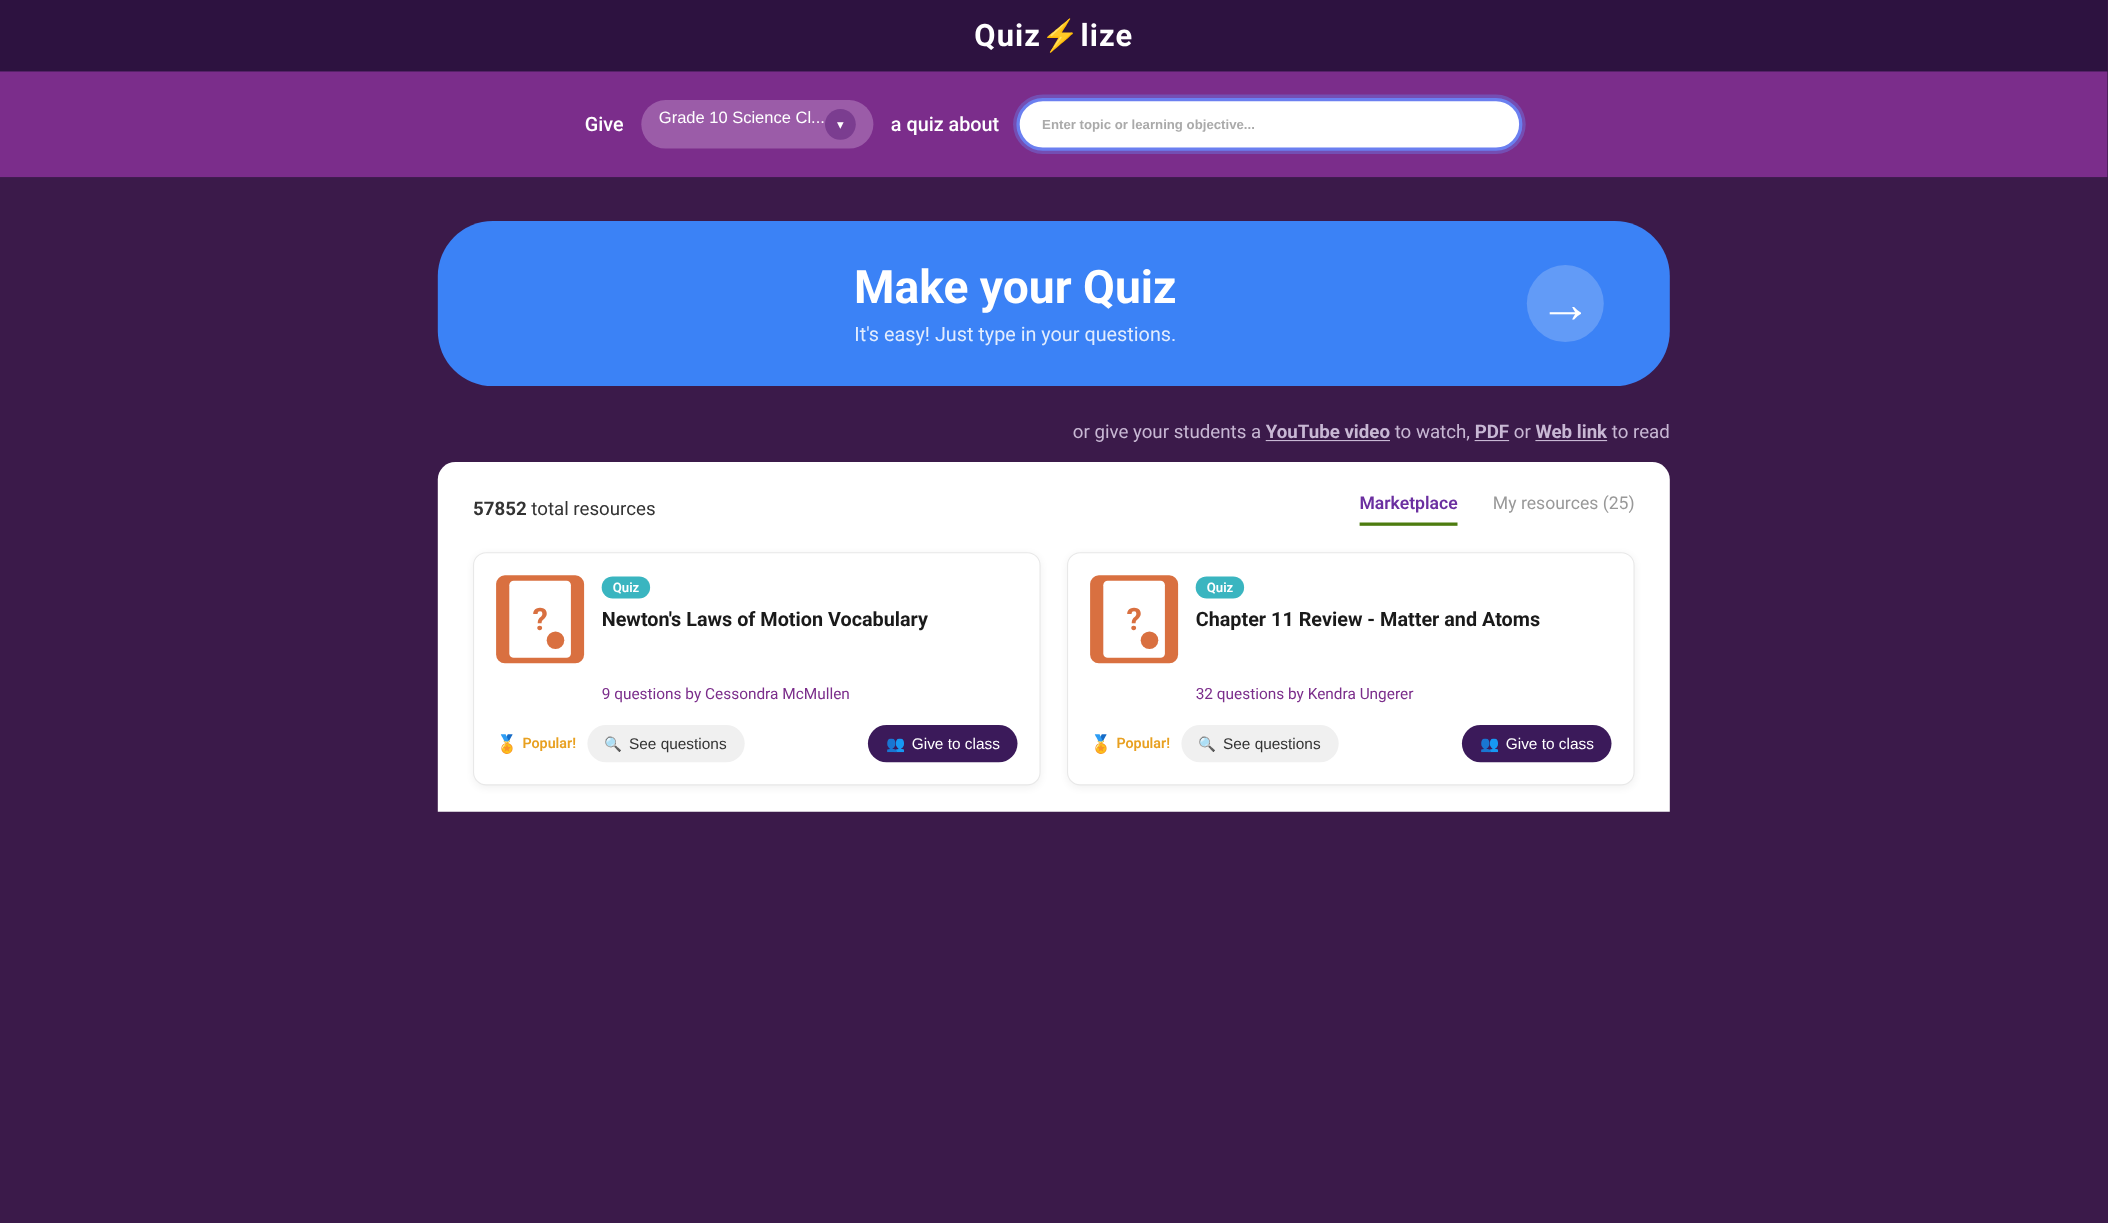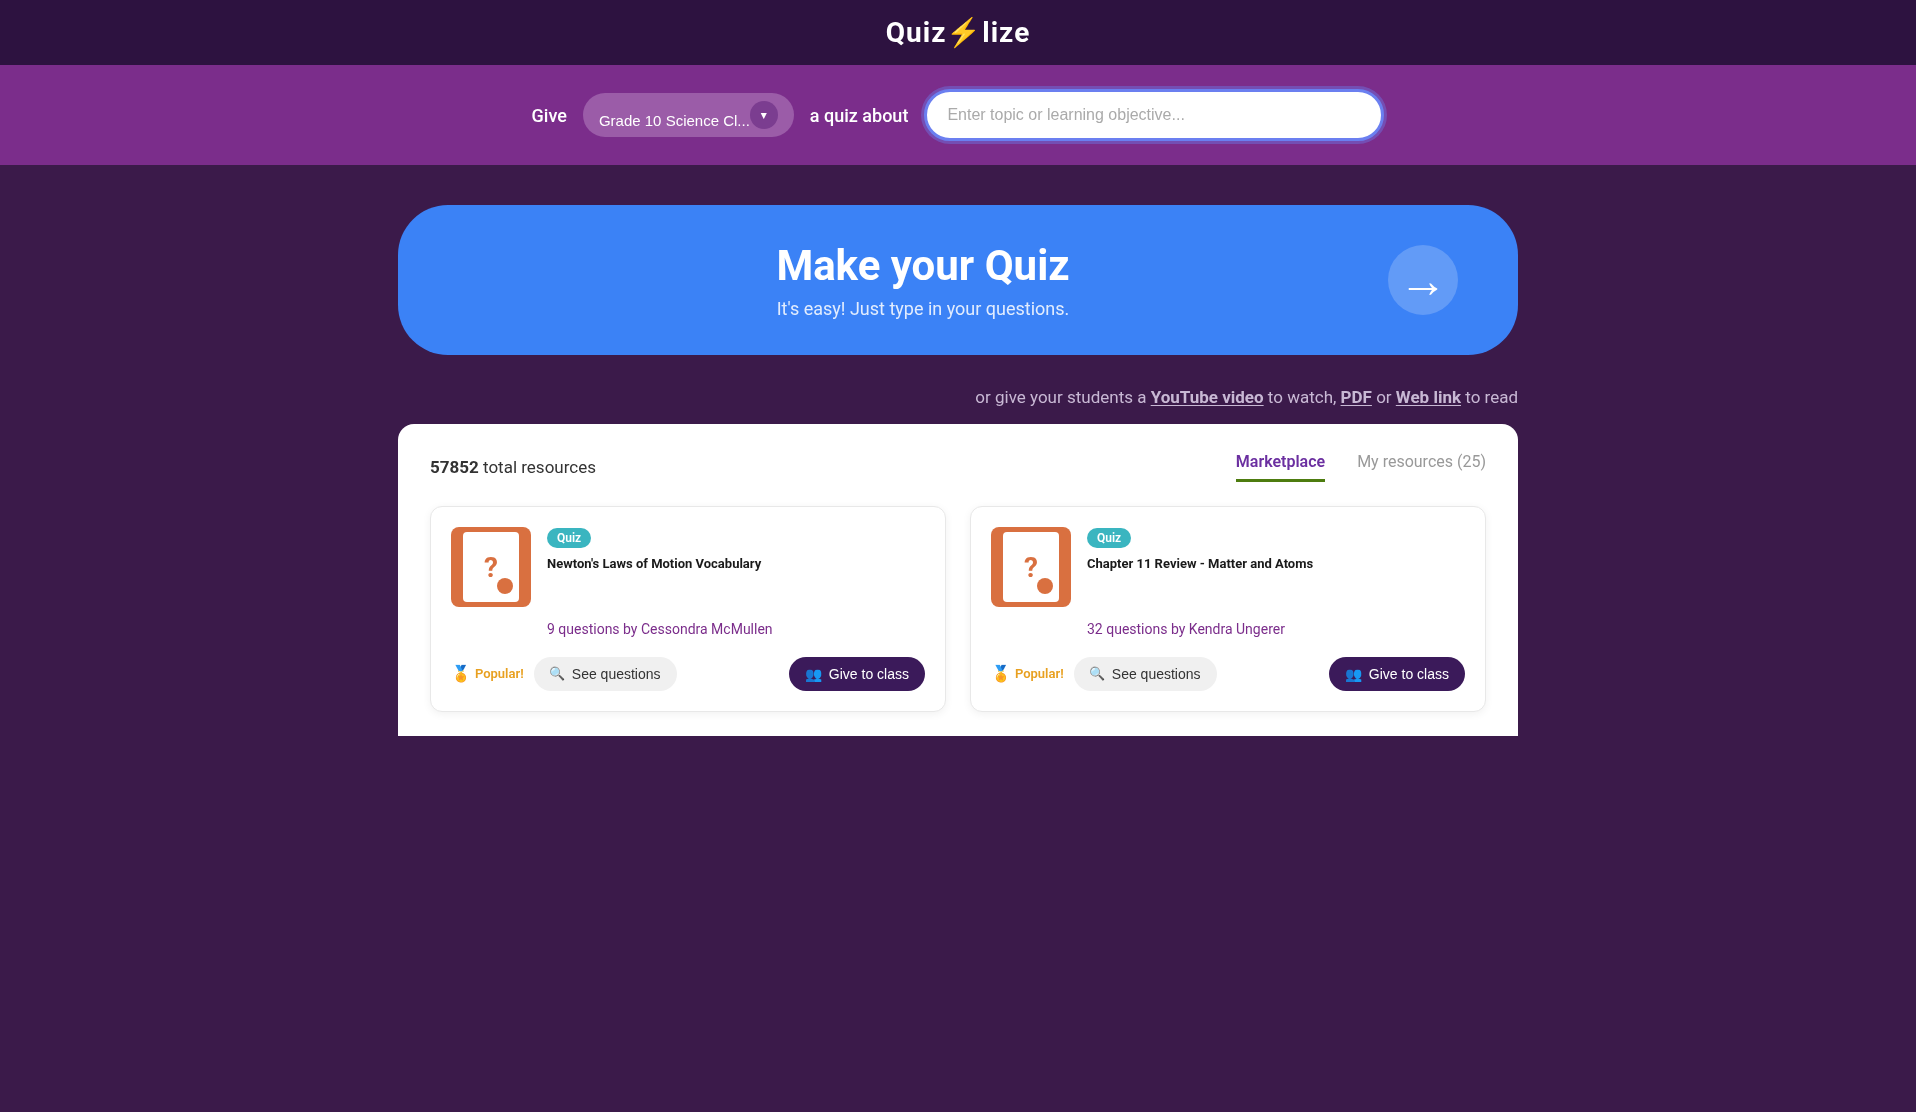--- a/index.html
+++ b/index.html
@@ -39,21 +39,21 @@
       justify-content: center;
       gap: 16px;
     }
     .search-give-label {
       color: white;
       font-size: 18px;
       font-weight: 500;
     }
     .class-selector {
       display: flex;
-      align-items: flex-end;
+      align-items: flex-start;
       background-color: #9b5ca8;
       border-radius: 24px;
       padding: 8px 16px;
       color: white;
       font-size: 15px;
       gap: 0;
       cursor: pointer;
       border: none;
     }
     .class-selector .chevron {
@@ -69,25 +69,26 @@
     .about-label {
       color: white;
       font-size: 18px;
       font-weight: 500;
     }
     .topic-input {
       width: 460px;
       padding: 14px 20px;
       border-radius: 30px;
       border: 3px solid #6b7ff0;
-      font-size: 16px;
+      font-size: 12px;
       outline: none;
       background: white;
       color: #0f172a;
       box-shadow: 0 0 0 3px rgba(107, 127, 240, 0.4);
+      font-weight: bold;
     }
     .topic-input::placeholder {
       color: #aaa;
     }
 
     
     .main-content {
       max-width: 1160px;
       margin: 0 auto;
       padding: 40px 20px 0;
@@ -248,21 +249,21 @@
       display: inline-block;
       background: #3ab5c0;
       color: white;
       font-size: 12px;
       font-weight: 600;
       padding: 3px 10px;
       border-radius: 20px;
       margin-bottom: 8px;
     }
     .quiz-title {
-      font-size: 13px;
+      font-size: 18px;
       font-weight: 700;
       color: #1a1a1a;
       margin-bottom: 6px;
       line-height: 1.3;
     }
     .quiz-meta {
       color: #7b2d8b;
       font-size: 14px;
       margin-top: 48px;
     }

